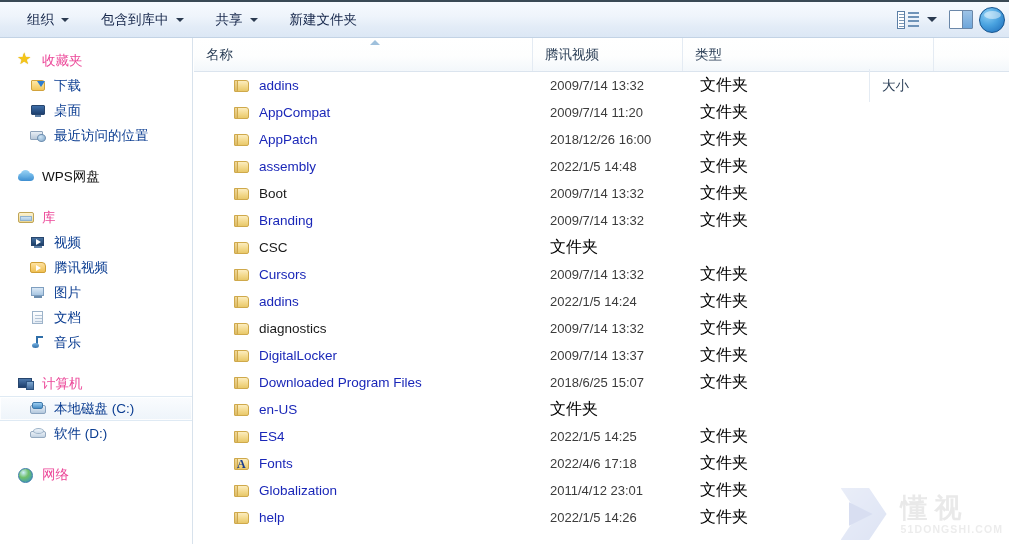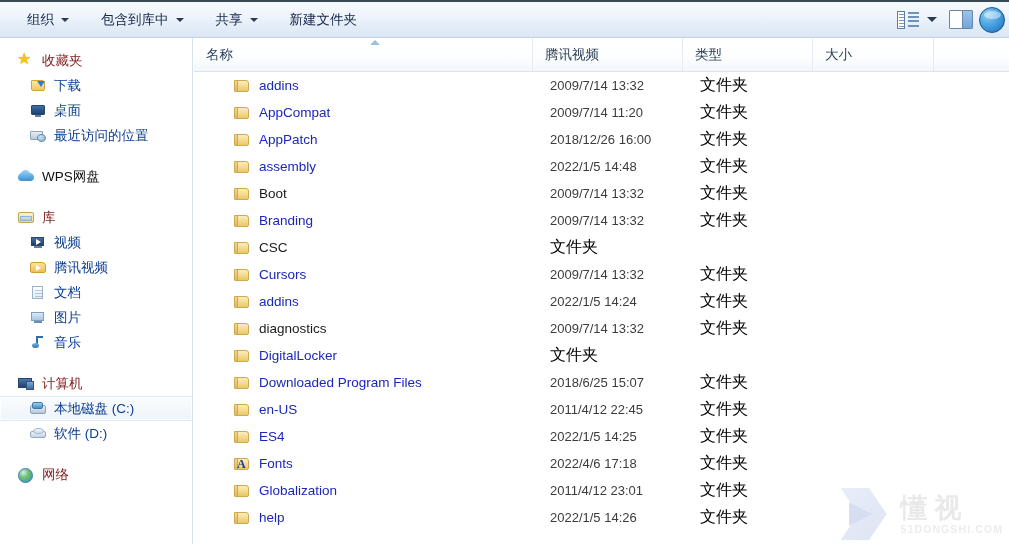--- a/index.html
+++ b/index.html
@@ -76,21 +76,21 @@
     position:absolute; left:0; top:38px; width:193px; height:506px;
     background:#ffffff; border-right:1px solid #d8e2ec;
     padding-top:10px; overflow:hidden;
   }
   .nav-row {
     position:relative; display:flex; align-items:center; gap:7px;
     height:25px; padding-left:18px; white-space:nowrap; cursor:default;
   }
   .nav-row.child { padding-left:30px; }
   .nav-row .lbl { font-size:13.5px; color:#0b3d91; }
-  .nav-row.root .lbl { color:#7f1d1d; }
+  .nav-row.root .lbl { color:#ec4899; }
   .nav-row.selected {
     background:linear-gradient(to bottom,#fafcfe,#eef4fa);
     border-top:1px solid #dfeaf4; border-bottom:1px solid #dfeaf4;
     box-shadow:inset 0 0 0 1px rgba(255,255,255,.8);
   }
   .nav-gap { height:16px; }
 
   
   .si { width:17px; height:16px; position:relative; flex:none; }
   .si-star:before{
@@ -331,35 +331,35 @@
       <span class="lbl">视频</span>
     </div>
     <div class="nav-row child">
       <span class="si si-tencent">
           <span class="f"></span>
           <span class="p"></span>
         </span>
       <span class="lbl">腾讯视频</span>
     </div>
     <div class="nav-row child">
+      <span class="si si-pic">
+          <span class="m"></span>
+          <span class="s"></span>
+        </span>
+      <span class="lbl">图片</span>
+    </div>
+    <div class="nav-row child">
       <span class="si si-doc">
           <span class="p">
             <i style="top:3px"></i>
             <i style="top:6px"></i>
             <i style="top:9px"></i>
           </span>
         </span>
       <span class="lbl">文档</span>
-    </div>
-    <div class="nav-row child">
-      <span class="si si-pic">
-          <span class="m"></span>
-          <span class="s"></span>
-        </span>
-      <span class="lbl">图片</span>
     </div>
     <div class="nav-row child">
       <span class="si si-music">
           <span class="n"></span>
           <span class="h"></span>
           <span class="b"></span>
         </span>
       <span class="lbl">音乐</span>
     </div>
 
@@ -403,21 +403,21 @@
       <div class="ch" style="left:0; width:338px;">
         <span>名称</span>
         <span class="sort-arrow"></span>
       </div>
       <div class="ch" style="left:338px; width:150px;">
         <span>腾讯视频</span>
       </div>
       <div class="ch" style="left:488px; width:151px;">
         <span>类型</span>
       </div>
-      <div class="ch" style="left:618px; width:100px;">
+      <div class="ch" style="left:675px; width:100px;margin-top:31px;">
         <span>大小</span>
       </div>
       <div class="ch" style="left:739px; width:76px;"></div>
     </div>
 
     <div class="rows" id="rows">
         <div class="row">
           <div class="cell-name blue">
             <span class="fi">
               <span class="back"></span>
@@ -537,20 +537,21 @@
           <div class="cell-size"></div>
         </div>
         <div class="row">
           <div class="cell-name blue">
             <span class="fi">
               <span class="back"></span>
               <span class="spine"></span>
             </span>
             <span>DigitalLocker</span>
           </div>
+          <div class="cell-date">2009/7/14 13:37</div>
           <div class="cell-type">文件夹</div>
           <div class="cell-size"></div>
         </div>
         <div class="row">
           <div class="cell-name blue">
             <span class="fi">
               <span class="back"></span>
               <span class="spine"></span>
             </span>
             <span>Downloaded Program Files</span>
@@ -560,21 +561,20 @@
           <div class="cell-size"></div>
         </div>
         <div class="row">
           <div class="cell-name blue">
             <span class="fi">
               <span class="back"></span>
               <span class="spine"></span>
             </span>
             <span>en-US</span>
           </div>
-          <div class="cell-date">2011/4/12 22:45</div>
           <div class="cell-type">文件夹</div>
           <div class="cell-size"></div>
         </div>
         <div class="row">
           <div class="cell-name blue">
             <span class="fi">
               <span class="back"></span>
               <span class="spine"></span>
             </span>
             <span>ES4</span>

